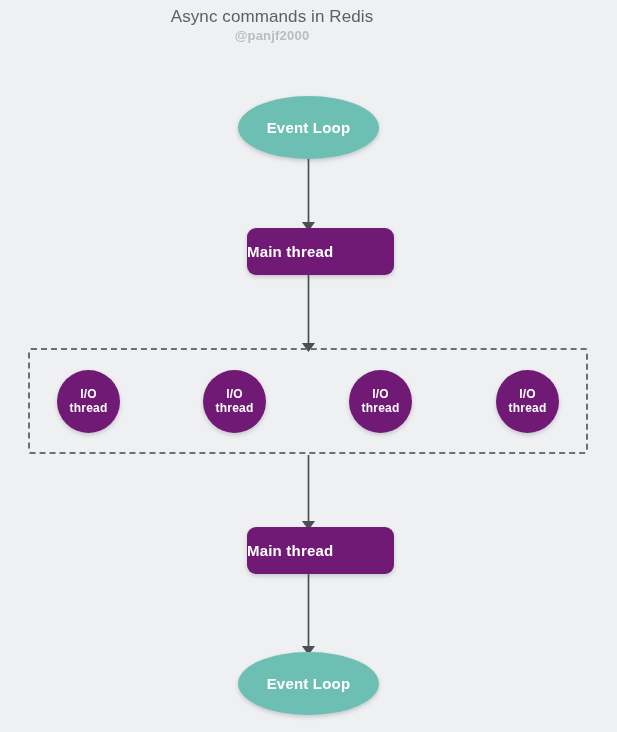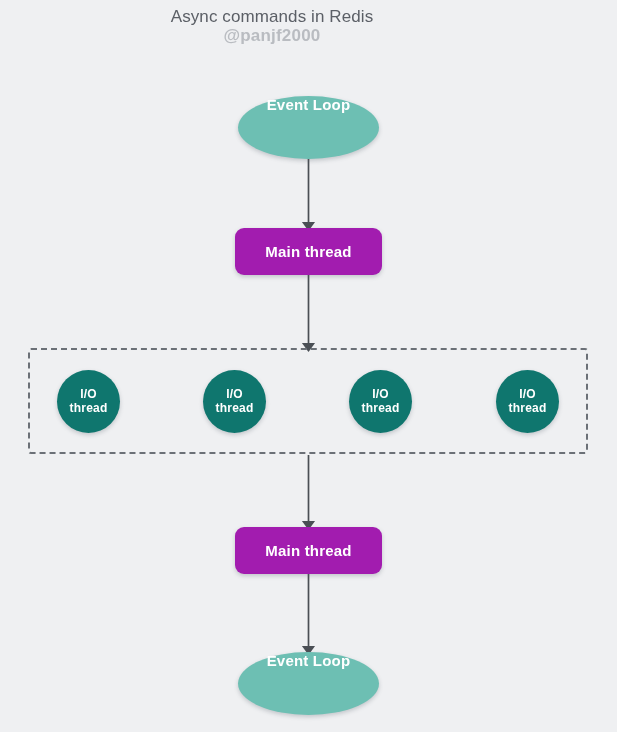--- a/index.html
+++ b/index.html
@@ -31,21 +31,21 @@
     padding-top: 6px;
   }
   .title {
     font-size: 17px;
     color: #5b5f66;
     font-weight: 400;
     letter-spacing: 0.1px;
     line-height: 22px;
   }
   .subtitle {
-    font-size: 17px;
+    font-size: 13px;
     color: #b9bcc1;
     font-weight: 700;
     line-height: 16px;
     letter-spacing: 0.2px;
   }
 
   
   .node-label {
     color: #ffffff;
     font-weight: 700;
@@ -56,39 +56,40 @@
   }
 
   
   .ellipse {
     position: absolute;
     width: 141px;
     height: 63px;
     border-radius: 50%;
     background: #6dbfb3;
     display: flex;
-    align-items: flex-start;
+    align-items: center;
     justify-content: center;
     box-shadow: 0 2px 4px rgba(80, 90, 100, 0.28);
   }
   .ellipse .node-label {
     font-size: 15px;
   }
 
   
   .rect {
     position: absolute;
     width: 147px;
     height: 47px;
     border-radius: 9px;
-    background: #a21caf;
+    background: #701a75;
     display: flex;
     align-items: center;
-    justify-content: center;
+    justify-content: flex-start;
     box-shadow: 0 2px 4px rgba(80, 90, 100, 0.28);
+    margin-left: 12px;
   }
   .rect .node-label {
     font-size: 15px;
   }
 
   
   .dashed-group {
     position: absolute;
     left: 28px;
     top: 348px;
@@ -98,21 +99,21 @@
     border-radius: 3px;
     box-sizing: border-box;
   }
 
   
   .circle {
     position: absolute;
     width: 63px;
     height: 63px;
     border-radius: 50%;
-    background: #0f766e;
+    background: #701a75;
     display: flex;
     align-items: center;
     justify-content: center;
     box-shadow: 0 2px 4px rgba(80, 90, 100, 0.28);
     top: 370px;
   }
   .circle .node-label {
     font-size: 12px;
   }
 

